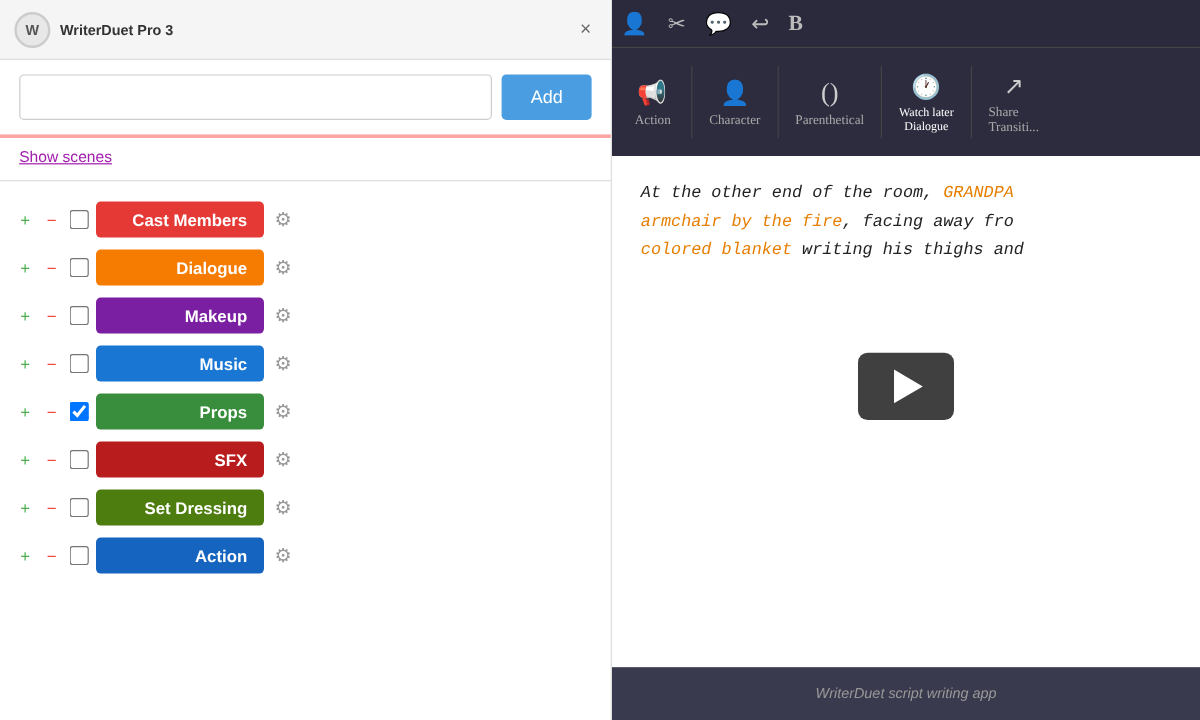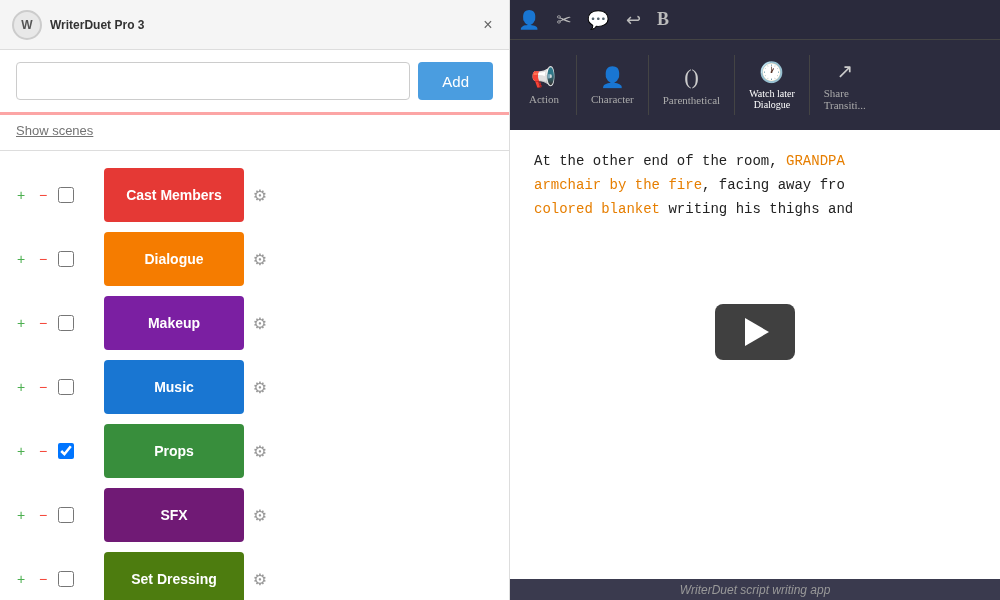--- a/index.html
+++ b/index.html
@@ -83,21 +83,21 @@
       color: #fff;
       border: none;
       border-radius: 4px;
       font-size: 15px;
       cursor: pointer;
     }
 
     .show-scenes {
       padding: 8px 16px 4px;
       font-size: 13px;
-      color: #737373;
+      color: #a21caf;
       text-decoration: underline;
       cursor: pointer;
       display: inline-block;
     }
 
     .divider {
       border: none;
       border-top: 1px solid #ddd;
       margin: 8px 0;
     }
@@ -130,29 +130,28 @@
 
     .checkbox {
       width: 16px;
       height: 16px;
       cursor: pointer;
       margin: 0 2px;
     }
 
     .category-btn {
       min-width: 140px;
-      padding: 19px 14px;
+      padding: 7px 14px;
       border: none;
       border-radius: 4px;
       color: #fff;
       font-size: 14px;
       font-weight: bold;
       cursor: pointer;
-      text-align: center;
-      margin-left: 24px;
+      text-align: right;
     }
 
     .gear-btn {
       width: 24px;
       height: 24px;
       background: none;
       border: none;
       cursor: pointer;
       color: #999;
       font-size: 16px;
@@ -221,20 +220,21 @@
       padding: 20px 24px;
       overflow: hidden;
       position: relative;
     }
 
     .script-text {
       font-family: 'Courier New', monospace;
       font-size: 14px;
       line-height: 1.7;
       color: #222;
+      font-style: italic;
     }
 
     .script-text .orange { color: #e67e00; }
     .script-text .normal { color: #222; }
 
     .video-overlay {
       position: absolute;
       left: 50%;
       top: 45%;
       transform: translate(-50%, -50%);
@@ -251,21 +251,21 @@
     .play-triangle {
       width: 0;
       height: 0;
       border-top: 14px solid transparent;
       border-bottom: 14px solid transparent;
       border-left: 24px solid #fff;
       margin-left: 4px;
     }
 
     .bottom-bar {
-      height: 21px;
+      height: 44px;
       background: #3a3a4e;
       display: flex;
       align-items: center;
       justify-content: center;
     }
 
     .watermark {
       font-size: 12px;
       color: #999;
       font-style: italic;
@@ -342,21 +342,21 @@
     <span class="icon-btn icon-plus">+</span>
     <span class="icon-btn icon-minus">−</span>
     <input type="checkbox" class="checkbox" checked="" style="">
     <button class="category-btn" style="background:#388e3c">Props</button>
     <button class="gear-btn">⚙</button>
   </div>
       <div class="list-item">
     <span class="icon-btn icon-plus">+</span>
     <span class="icon-btn icon-minus">−</span>
     <input type="checkbox" class="checkbox" style="">
-    <button class="category-btn" style="background:#701a75">SFX</button>
+    <button class="category-btn" style="background:#b91c1c">SFX</button>
     <button class="gear-btn">⚙</button>
   </div>
       <div class="list-item">
     <span class="icon-btn icon-plus">+</span>
     <span class="icon-btn icon-minus">−</span>
     <input type="checkbox" class="checkbox" style="">
     <button class="category-btn" style="background:#4d7c0f">Set Dressing</button>
     <button class="gear-btn">⚙</button>
   </div>
       <div class="list-item">

